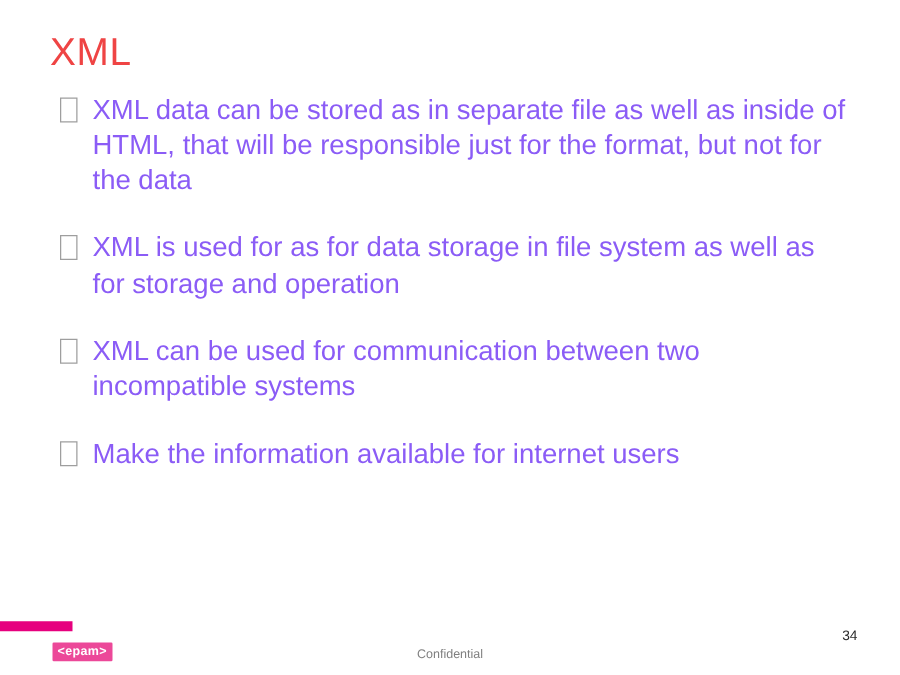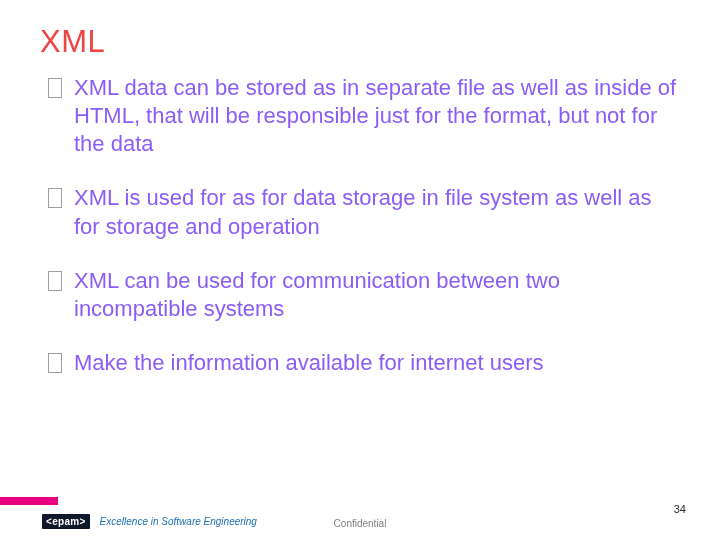--- a/index.html
+++ b/index.html
@@ -5,21 +5,21 @@
   * { margin: 0; padding: 0; box-sizing: border-box; }
   html, body { width: 720px; height: 540px; background: #fff; font-family: Arial, Helvetica, sans-serif; overflow: hidden; position: relative; }
   .title { color: #ef4444; font-size: 31px; font-weight: 400; padding: 24px 0 14px 40px; letter-spacing: 0.5px; }
   .body { padding: 0 40px 0 48px; }
   .bullets { list-style: none; }
   .bullets li { position: relative; font-size: 22px; line-height: 1.28; color: #8b5cf6; padding-left: 26px; margin-bottom: 26px; }
   .bullets li::before { content: ""; position: absolute; left: 0; top: 4px; width: 12px; height: 18px; border: 1px solid #9e9e9e; background: #fff; }
   .footer { position: absolute; bottom: 0; left: 0; right: 0; height: 40px; }
   .accent-bar { position: absolute; top: -3px; left: 0; width: 58px; height: 8px; background: #e6007e; }
   .logo { position: absolute; left: 42px; bottom: 9px; display: flex; align-items: center; height: 20px; }
-  .logo-badge { background: #0f172a; color: #fff; font-size: 10px; font-weight: bold; padding: 2px 4px; border-radius: 1px; letter-spacing: 0.3px; }
+  .logo-badge { background: #ec4899; color: #fff; font-size: 10px; font-weight: bold; padding: 2px 4px; border-radius: 1px; letter-spacing: 0.3px; }
   .tagline { color: #1f6fb2; font-size: 10px; font-style: italic; margin-left: 10px; }
   .confidential { position: absolute; left: 50%; transform: translateX(-50%); bottom: 11px; color: #808080; font-size: 10px; }
   .page-num { position: absolute; right: 34px; bottom: 25px; color: #2a2a2a; font-size: 11px; }
 </style>
 </head>
 <body>
 
 <h1 class="title">XML</h1>
 
 <div class="body">
@@ -28,17 +28,16 @@
     <li>XML is used for as for data storage in file system as well as for storage and operation</li>
     <li>XML can be used for communication between two incompatible systems</li>
     <li>Make the information available for internet users</li>
   </ul>
 </div>
 
 <div class="footer">
   <div class="accent-bar"></div>
   <div class="logo">
     <span class="logo-badge">&lt;epam&gt;</span>
-    <span class="tagline">Excellence in Software Engineering</span>
   </div>
   <div class="confidential">Confidential</div>
   <div class="page-num">34</div>
 </div>
 
 </body></html>

